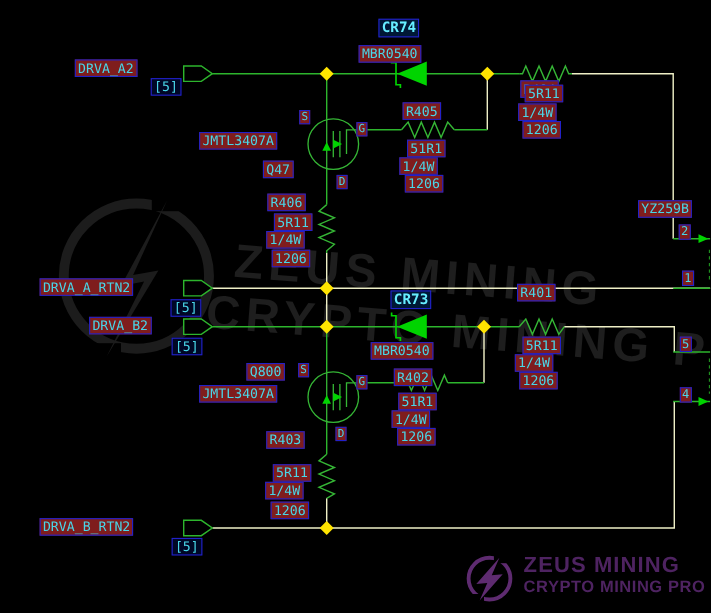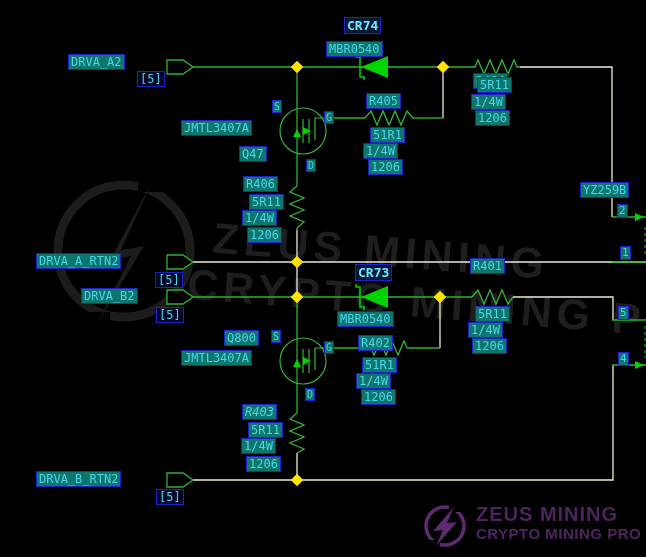--- a/index.html
+++ b/index.html
@@ -2,21 +2,21 @@
 <html><head>
 <meta charset="utf-8">
 <style>
   html,body{margin:0;padding:0;background:#000;}
   #canvas{
     position:relative;width:646px;height:557px;background:#000;overflow:hidden;
     font-family:"DejaVu Sans Mono",monospace;
   }
   .lbl{
     position:absolute;font:12px/14px "DejaVu Sans Mono",monospace;
-    color:#49d6e8;background:#0f766e;border:1px solid #2121c9;
+    color:#49d6e8;background:#7f1d1d;border:1px solid #2121c9;
     padding:0 2px;white-space:nowrap;z-index:3;
   }
   .hl{
     font-weight:bold;font-size:13px;line-height:15px;color:#66eeff;background:#001836;
   }
   .pin{font-size:11px;line-height:12px;padding:0 1px;}
   .sgd{font-size:10px;line-height:11px;padding:0 1px;}
   .sheet{background:#000726;}
   svg{position:absolute;left:0;top:0;z-index:2;}
   #wm-text{
@@ -192,21 +192,21 @@
   <div class="lbl" style="left:470px;top:258px;">R401</div>
   <div class="lbl" style="left:475px;top:306px;">5R11</div>
   <div class="lbl" style="left:468px;top:322px;">1/4W</div>
   <div class="lbl" style="left:472px;top:338px;">1206</div>
 
   <div class="lbl" style="left:358px;top:335px;">R402</div>
   <div class="lbl" style="left:362px;top:357px;">51R1</div>
   <div class="lbl" style="left:356px;top:373px;">1/4W</div>
   <div class="lbl" style="left:361px;top:389px;">1206</div>
 
-  <div class="lbl" style="left:242px;top:404px;font-style:italic;">R403</div>
+  <div class="lbl" style="left:242px;top:392px;">R403</div>
   <div class="lbl" style="left:248px;top:422px;">5R11</div>
   <div class="lbl" style="left:241px;top:438px;">1/4W</div>
   <div class="lbl" style="left:246px;top:456px;">1206</div>
 
   <div class="lbl" style="left:181px;top:120px;">JMTL3407A</div>
   <div class="lbl" style="left:239px;top:136px;margin-top:10px;">Q47</div>
   <div class="lbl sgd" style="left:272px;top:100px;">S</div>
   <div class="lbl sgd" style="left:324px;top:111px;">G</div>
   <div class="lbl sgd" style="left:306px;top:159px;">D</div>
 

